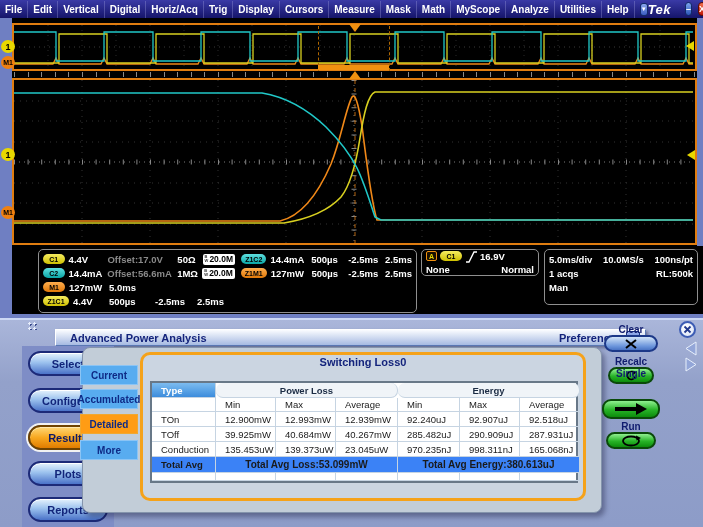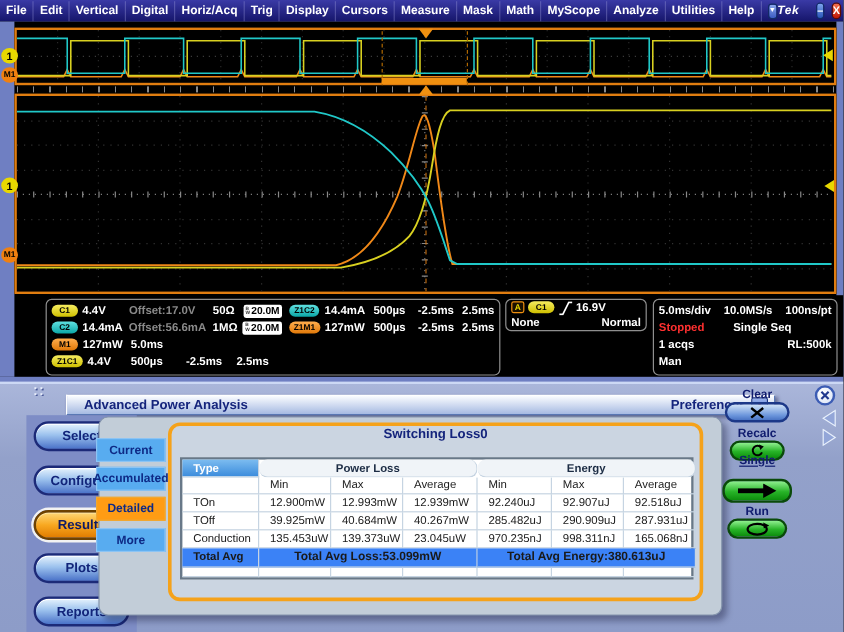--- a/index.html
+++ b/index.html
@@ -8,21 +8,21 @@
 
   
   .menubar{position:absolute;top:0;left:0;right:0;height:18px;display:flex;align-items:center;
     background:linear-gradient(#3a3aa6,#15156a);}
   .menu-item{padding:0 5px;color:#fff;font-size:10px;font-weight:bold;line-height:17px;
     border-right:1px solid rgba(160,160,220,.35);white-space:nowrap;}
   .menu-drop{width:20px;height:13px;margin-left:5px;border-radius:3px;border:1px solid #122a66;
     background:linear-gradient(#8aa6ec,#3b5cc2);display:flex;align-items:center;justify-content:center;}
   .menu-drop span{color:#fff;font-size:6px;line-height:6px;}
   .mb-spacer{flex:1;}
-  .tek-logo{color:#fff;font-weight:bold;font-style:italic;font-size:10px;margin-right:14px;letter-spacing:.5px;}
+  .tek-logo{color:#fff;font-weight:bold;font-style:italic;font-size:13px;margin-right:14px;letter-spacing:.5px;}
   .win-btn{width:22px;height:14px;border-radius:4px;margin-right:6px;display:flex;align-items:center;
     justify-content:center;color:#fff;font-size:9px;font-weight:bold;line-height:12px;}
   .win-min{background:linear-gradient(#7da4ee,#2a55b8);border:1px solid #102a66;}
   .win-close{background:linear-gradient(#f4724e,#c01808);border:1px solid #5e0a00;}
 
   
   .wavebg{position:absolute;left:0;top:18px;width:703px;height:296px;background:#000;}
   .wave-left-strip{position:absolute;left:0;top:18px;width:12px;height:296px;background:#6f7fc2;}
   .wave-right-strip{position:absolute;left:697px;top:18px;width:6px;height:228px;background:#6f7fc2;}
   .ovwin{position:absolute;left:12px;top:23px;width:685px;height:48px;background:#000;
@@ -236,29 +236,25 @@
         <polyline points="0,11 3,11 8,1 11,1" fill="none" stroke="#fff" stroke-width="1.4"></polyline>
       </svg>
       <span>16.9V</span>
     </div>
     <div class="trigrow" style="justify-content:space-between;">
       <span>None</span>
       <span>Normal</span>
     </div>
   </div>
 
-  <div class="rbox" style="left:544px;top:249px;width:154px;height:64px;">
+  <div class="rbox" style="left:544px;top:249px;width:154px;height:56px;">
     <div class="rrow" style="justify-content:space-between;">
       <span>5.0ms/div</span>
       <span>10.0MS/s</span>
       <span>100ns/pt</span>
-    </div>
-    <div class="rrow">
-      <span class="red-txt" style="width:62px;">Stopped</span>
-      <span>Single Seq</span>
     </div>
     <div class="rrow" style="justify-content:space-between;">
       <span>1 acqs</span>
       <span>RL:500k</span>
     </div>
     <div class="rrow">
       <span>Man</span>
     </div>
   </div>
 
@@ -347,21 +343,21 @@
   </div>
 
   <div class="act-label" style="top:356px;">Recalc</div>
   <div class="act-btn act-green" style="left:608px;top:367px;width:46px;height:17px;">
     <svg width="12" height="12" viewBox="0 0 12 12">
       <path d="M9.5,3 A4 4 0 1 0 10,7" stroke="#000" stroke-width="1.6" fill="none"></path>
       <polygon points="7.5,0.5 11.5,2 8.5,5" fill="#000"></polygon>
     </svg>
   </div>
 
-  <div class="act-label" style="top:379px;text-decoration:underline;">Single</div>
+  <div class="act-label" style="top:368px;">Single</div>
   <div class="act-btn act-green" style="left:602px;top:399px;width:58px;height:20px;">
     <svg width="34" height="12" viewBox="0 0 34 12">
       <rect x="1" y="4" width="22" height="4" fill="#000"></rect>
       <polygon points="22,0 33,6 22,12" fill="#000"></polygon>
     </svg>
   </div>
 
   <div class="act-label" style="top:421px;">Run</div>
   <div class="act-btn act-green" style="left:606px;top:432px;width:50px;height:17px;">
     <svg width="22" height="12" viewBox="0 0 22 12">

